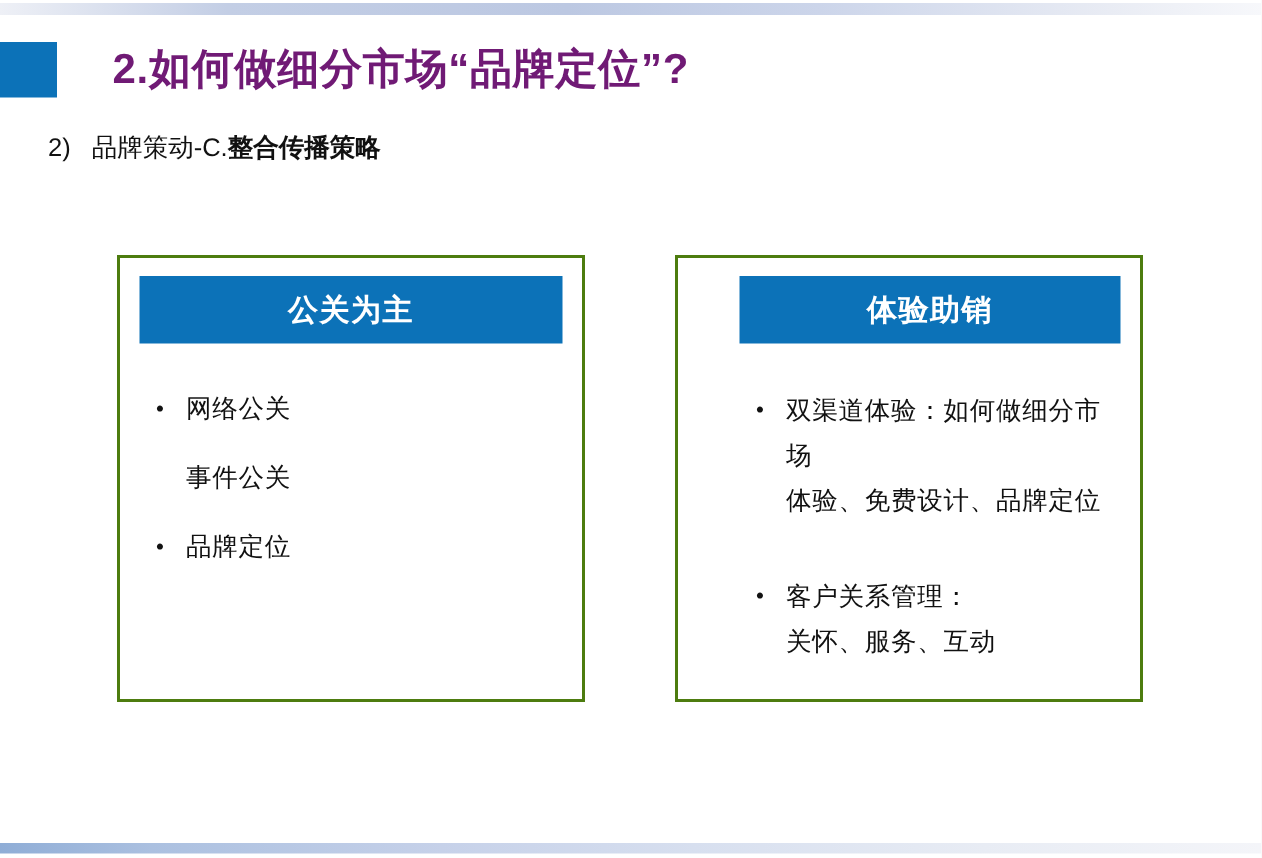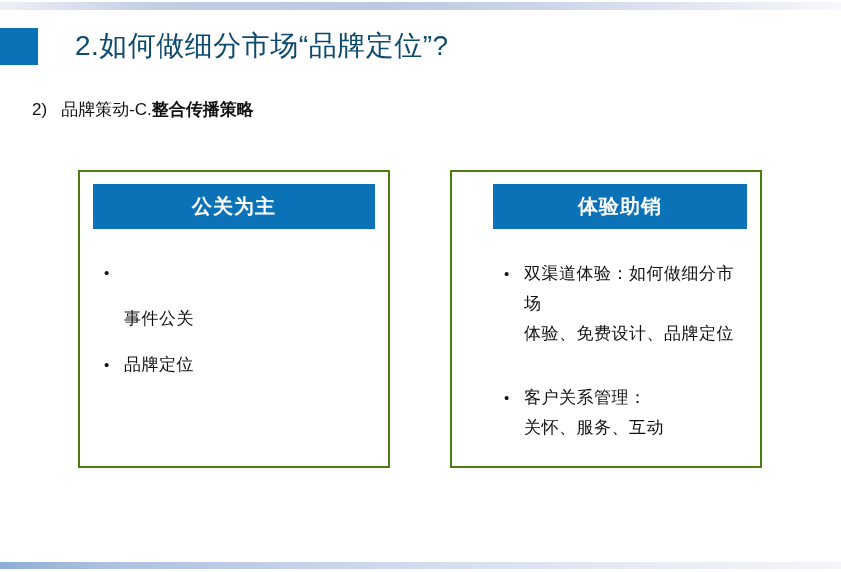--- a/index.html
+++ b/index.html
@@ -35,28 +35,28 @@
   .title-block-square {
     position: absolute;
     left: 0; top: 28px;
     width: 38px; height: 37px;
     background: #0c72b8;
   }
   .page-title {
     position: absolute;
     left: 75px; top: 27px;
     font-size: 28px;
-    font-weight: normal;
-    color: #0c4a6e;
+    font-weight: bold;
+    color: #701a75;
     letter-spacing: 0.5px;
     white-space: nowrap;
   }
   .subtitle {
     position: absolute;
-    left: 32px; top: 98px;
+    left: 32px; top: 87px;
     font-size: 17px;
     color: #111111;
     white-space: nowrap;
   }
   .subtitle .num { margin-right: 14px; }
   .subtitle .bold-part { font-weight: bold; }
   
   .panel {
     position: absolute;
     top: 170px;
@@ -118,20 +118,21 @@
 
   <div class="subtitle">
     <span class="num">2)</span><span>品牌策动-C.</span><span class="bold-part">整合传播策略</span>
   </div>
 
   <div class="panel left">
     <div class="panel-header">公关为主</div>
     <div class="panel-body">
       <div class="bullet-item">
         <span class="bullet-mark">•</span>
+        <span class="bullet-text">网络公关</span>
       </div>
       <div class="bullet-item">
         <span class="bullet-mark"></span>
         <span class="bullet-text">事件公关</span>
       </div>
       <div class="bullet-item">
         <span class="bullet-mark">•</span>
         <span class="bullet-text">品牌定位</span>
       </div>
     </div>

